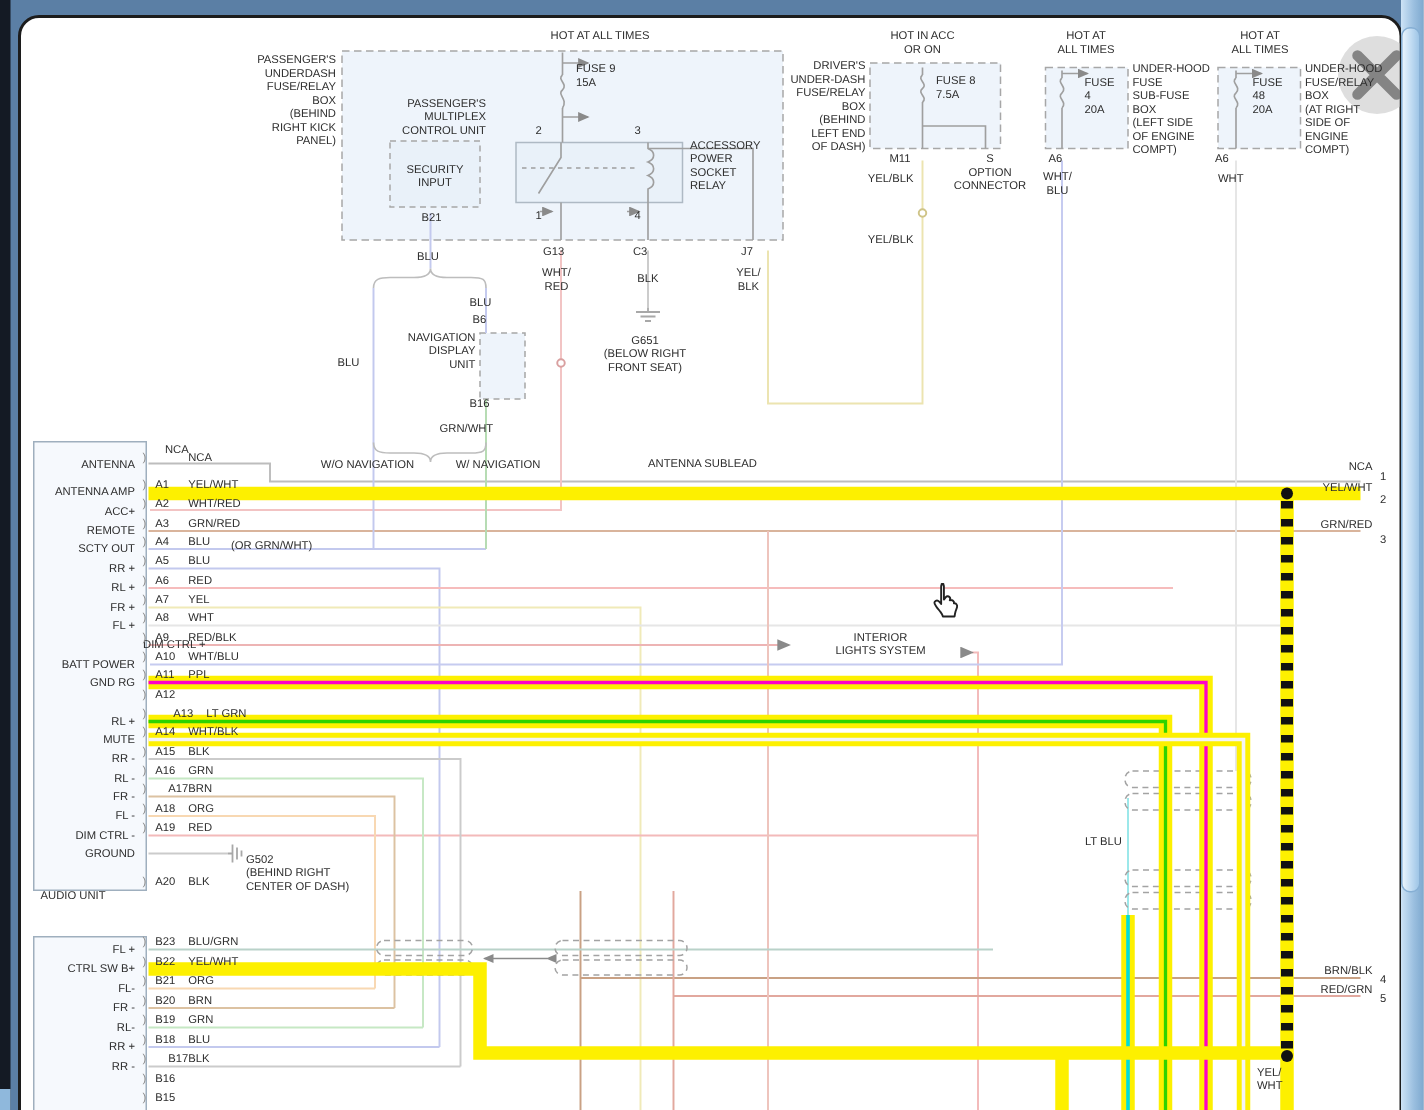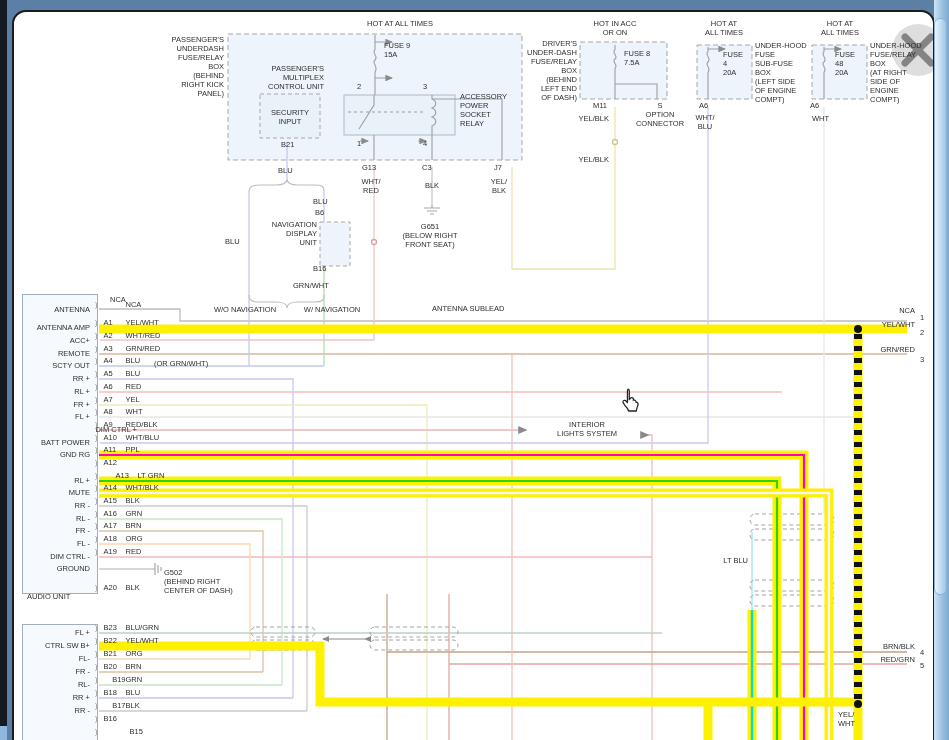--- a/index.html
+++ b/index.html
@@ -485,44 +485,44 @@
       <div class="row-text" style="left: 81px; top: 446px;"><span class="bracket">)</span><span style="padding-left:6px;display:inline-block;min-width:22px;">A12</span><span></span></div>
       <div class="row-left" style="left: 10px; top: 464px; width: 66px;">RL +</div>
       <div class="row-text" style="left: 81px; top: 459px;"><span class="bracket">)</span><span style="padding-left:18px;display:inline-block;min-width:22px;">A13</span><span>LT GRN</span></div>
       <div class="row-left" style="left: 10px; top: 476px; width: 66px;">MUTE</div>
       <div class="row-text" style="left: 81px; top: 471px;"><span class="bracket">)</span><span style="padding-left:6px;display:inline-block;min-width:22px;">A14</span><span>WHT/BLK</span></div>
       <div class="row-left" style="left: 10px; top: 489px; width: 66px;">RR -</div>
       <div class="row-text" style="left: 81px; top: 484px;"><span class="bracket">)</span><span style="padding-left:6px;display:inline-block;min-width:22px;">A15</span><span>BLK</span></div>
       <div class="row-left" style="left: 10px; top: 502px; width: 66px;">RL -</div>
       <div class="row-text" style="left: 81px; top: 497px;"><span class="bracket">)</span><span style="padding-left:6px;display:inline-block;min-width:22px;">A16</span><span>GRN</span></div>
       <div class="row-left" style="left: 10px; top: 514px; width: 66px;">FR -</div>
-      <div class="row-text" style="left: 81px; top: 509px;"><span class="bracket">)</span><span style="padding-left:6px;display:inline-block;min-width:22px;">A17</span><span>BRN</span></div>
+      <div class="row-text" style="left: 81px; top: 509px;"><span class="bracket">)</span><span style="padding-left:6px;display:inline-block;min-width:22px;text-align:right;">A17</span><span>BRN</span></div>
       <div class="row-left" style="left: 10px; top: 527px; width: 66px;">FL -</div>
       <div class="row-text" style="left: 81px; top: 522px;"><span class="bracket">)</span><span style="padding-left:6px;display:inline-block;min-width:22px;">A18</span><span>ORG</span></div>
       <div class="row-left" style="left: 10px; top: 540px; width: 66px;">DIM CTRL -</div>
       <div class="row-text" style="left: 81px; top: 535px;"><span class="bracket">)</span><span style="padding-left:6px;display:inline-block;min-width:22px;">A19</span><span>RED</span></div>
       <div class="row-left" style="left: 10px; top: 552px; width: 66px;">GROUND</div>
       <div class="row-text" style="left: 81px; top: 547px;"><span class="bracket">)</span><span style="padding-left:6px;display:inline-block;min-width:22px;margin-top:24px;">A20</span><span>BLK</span></div>
       <div class="block" style="left: 8px; top: 612px; width: 74px; height: 118px;"></div>
       <div class="row-left" style="left: 10px; top: 616px; width: 66px;">FL +</div>
       <div class="row-text" style="left: 81px; top: 611px;"><span class="bracket">)</span><span style="padding-left:6px;display:inline-block;min-width:22px;">B23</span><span>BLU/GRN</span></div>
       <div class="row-left" style="left: 10px; top: 629px; width: 66px;">CTRL SW B+</div>
       <div class="row-text" style="left: 81px; top: 624px;"><span class="bracket">)</span><span style="padding-left:6px;display:inline-block;min-width:22px;">B22</span><span>YEL/WHT</span></div>
       <div class="row-left" style="left: 10px; top: 642px; width: 66px;">FL-</div>
       <div class="row-text" style="left: 81px; top: 637px;"><span class="bracket">)</span><span style="padding-left:6px;display:inline-block;min-width:22px;">B21</span><span>ORG</span></div>
       <div class="row-left" style="left: 10px; top: 655px; width: 66px;">FR -</div>
       <div class="row-text" style="left: 81px; top: 650px;"><span class="bracket">)</span><span style="padding-left:6px;display:inline-block;min-width:22px;">B20</span><span>BRN</span></div>
       <div class="row-left" style="left: 10px; top: 668px; width: 66px;">RL-</div>
-      <div class="row-text" style="left: 81px; top: 663px;"><span class="bracket">)</span><span style="padding-left:6px;display:inline-block;min-width:22px;text-align:right;">B19</span><span>GRN</span></div>
+      <div class="row-text" style="left: 81px; top: 663px;"><span class="bracket">)</span><span style="padding-left:6px;display:inline-block;min-width:22px;">B19</span><span>GRN</span></div>
       <div class="row-left" style="left: 10px; top: 681px; width: 66px;">RR +</div>
       <div class="row-text" style="left: 81px; top: 676px;"><span class="bracket">)</span><span style="padding-left:6px;display:inline-block;min-width:22px;">B18</span><span>BLU</span></div>
       <div class="row-left" style="left: 10px; top: 694px; width: 66px;">RR -</div>
       <div class="row-text" style="left: 81px; top: 689px; text-align: right;"><span class="bracket">)</span><span style="padding-left:6px;display:inline-block;min-width:22px;">B17</span><span>BLK</span></div>
       <div class="row-left" style="left: 10px; top: 707px; width: 66px;"></div>
       <div class="row-text" style="left: 81px; top: 702px;"><span class="bracket">)</span><span style="padding-left:6px;display:inline-block;min-width:22px;">B16</span><span></span></div>
       <div class="row-left" style="left: 10px; top: 720px; width: 66px;"></div>
-      <div class="row-text" style="left: 81px; top: 715px;"><span class="bracket">)</span><span style="padding-left:6px;display:inline-block;min-width:22px;margin-left:26px;">B15</span><span></span></div>
+      <div class="row-text" style="left: 81px; top: 715px;"><span class="bracket">)</span><span style="padding-left:6px;display:inline-block;min-width:22px;">B15</span><span></span></div>
     </div>
 </div>
 
 <div id="scroll-track">
   <div id="scroll-thumb"></div>
 </div>
 
 </body></html>

